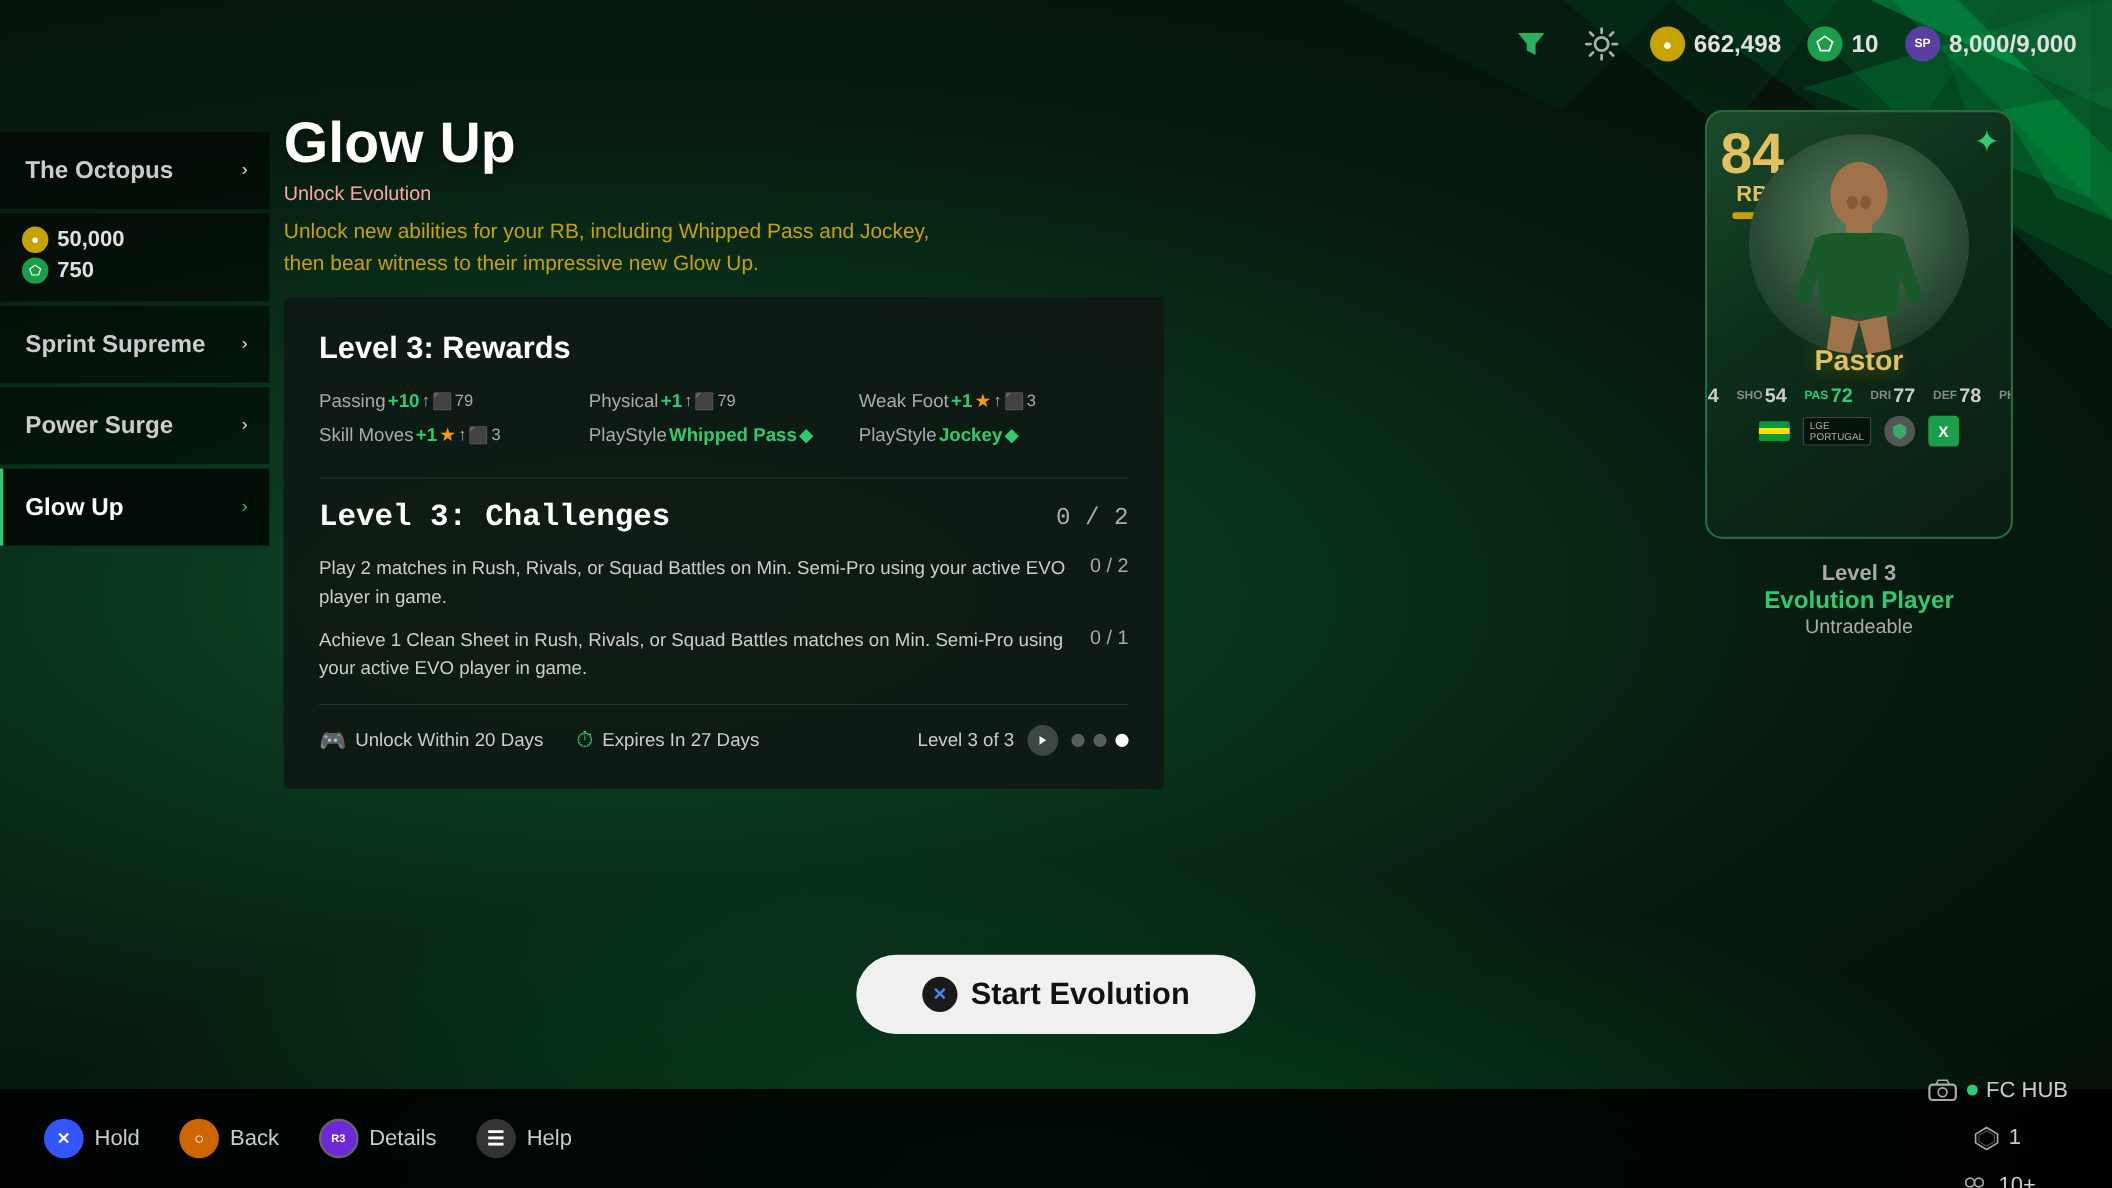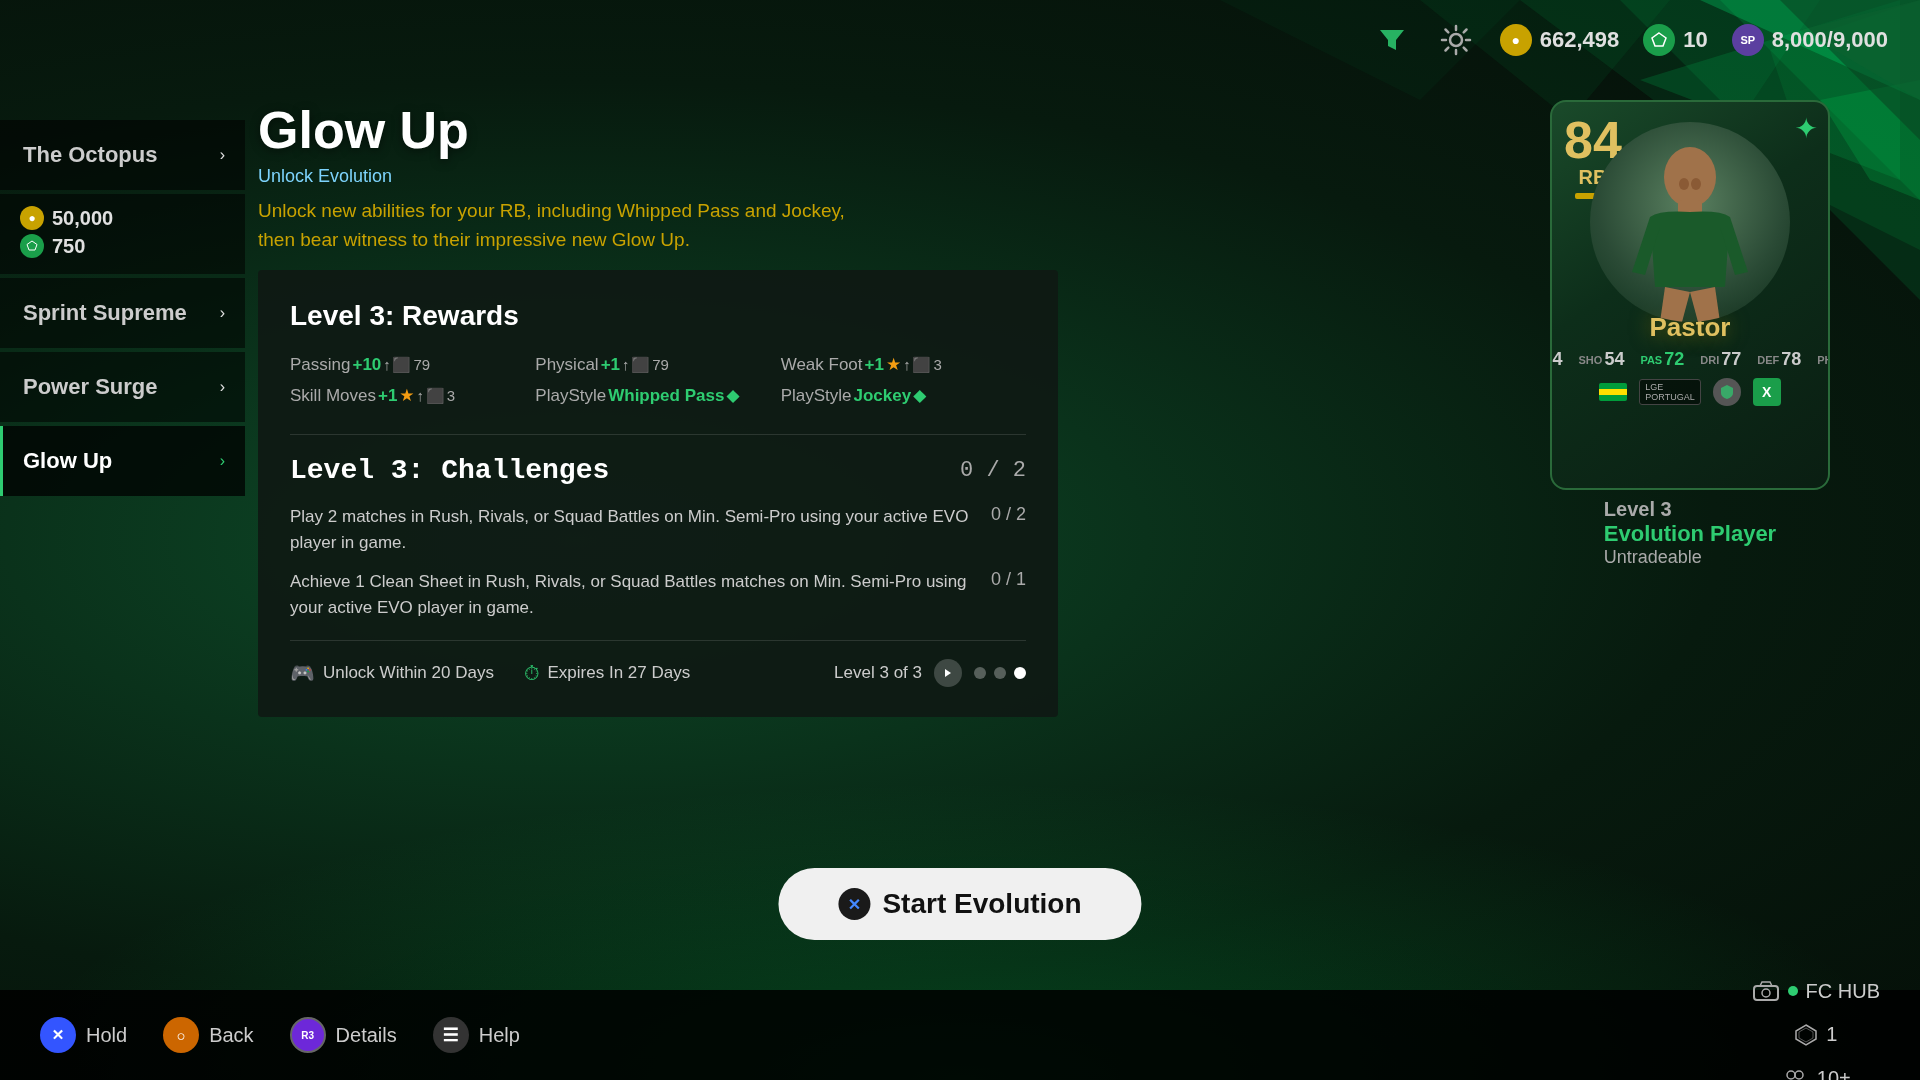--- a/index.html
+++ b/index.html
@@ -165,21 +165,21 @@
 
     .page-title {
       color: #ffffff;
       font-size: 52px;
       font-weight: 700;
       margin-bottom: 6px;
       text-shadow: 0 2px 10px rgba(0,0,0,0.5);
     }
 
     .page-subtitle {
-      color: #7dd3fc;
+      color: #fca5a5;
       font-size: 18px;
       margin-bottom: 10px;
     }
 
     .page-description {
       color: #c8a200;
       font-size: 19px;
       line-height: 1.5;
       max-width: 750px;
     }
@@ -577,21 +577,22 @@
       border-radius: 4px;
       display: flex;
       align-items: center;
       justify-content: center;
       color: white;
       font-size: 14px;
       font-weight: 900;
     }
 
     .card-level-info {
-      margin-top: 8px;
+      margin-top: 20px;
+      text-align: center;
     }
 
     .card-level-text {
       color: #aaa;
       font-size: 20px;
       font-weight: 600;
     }
 
     .card-level-name {
       color: #2ecc71;

